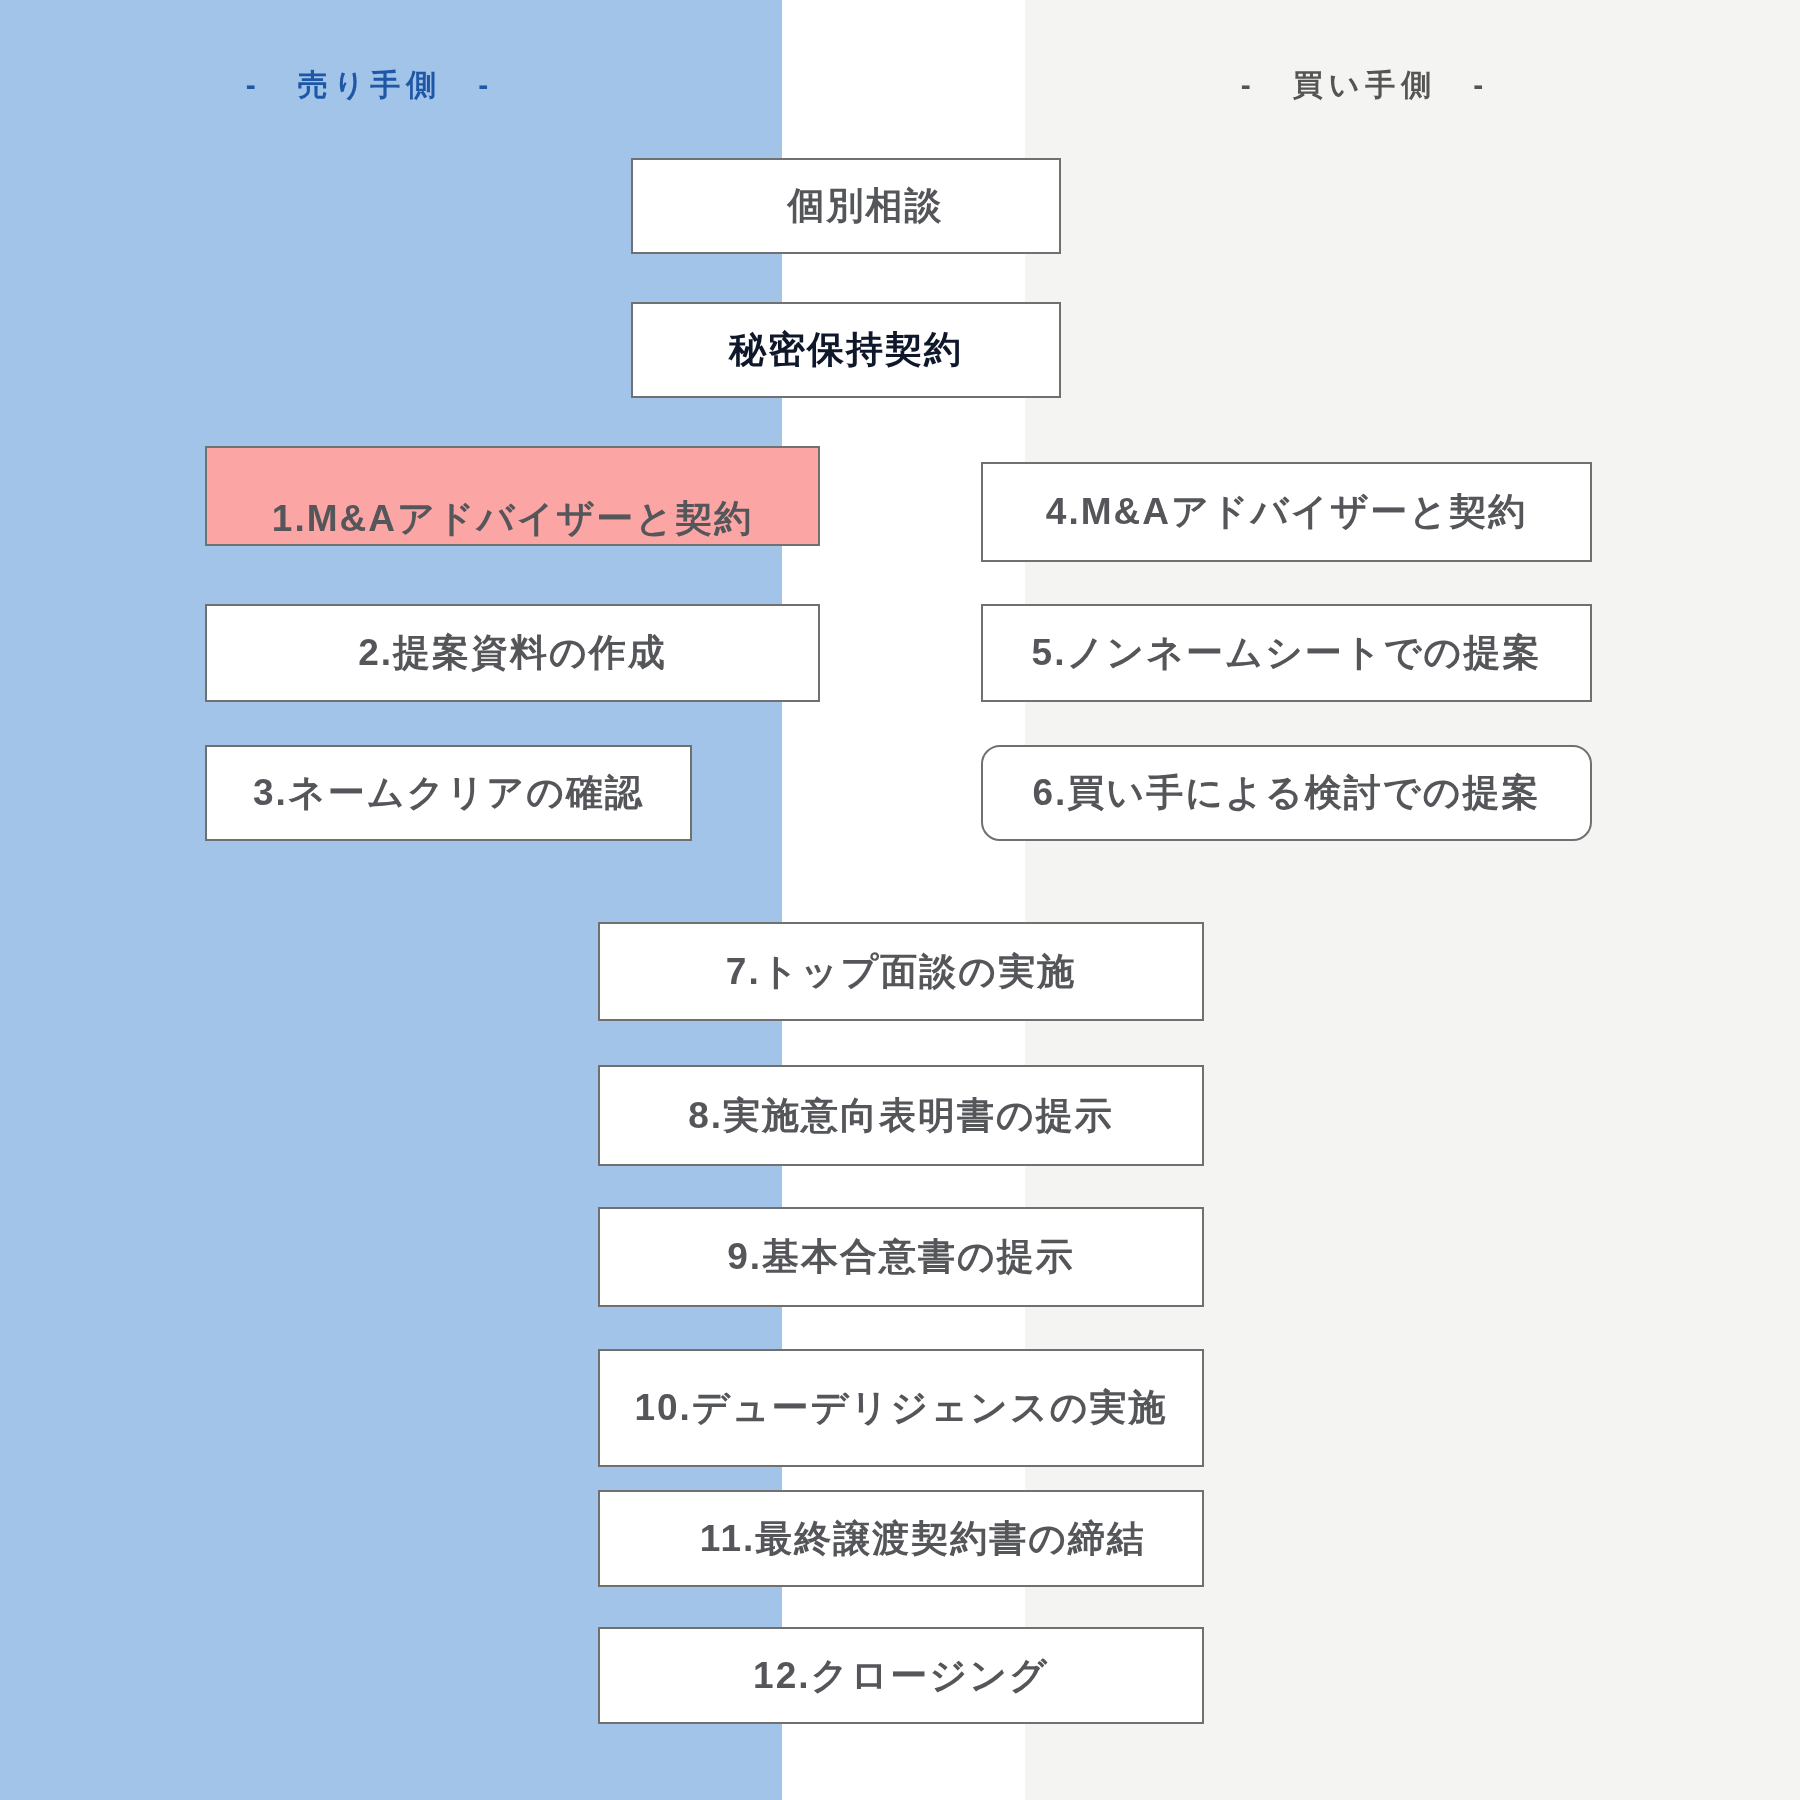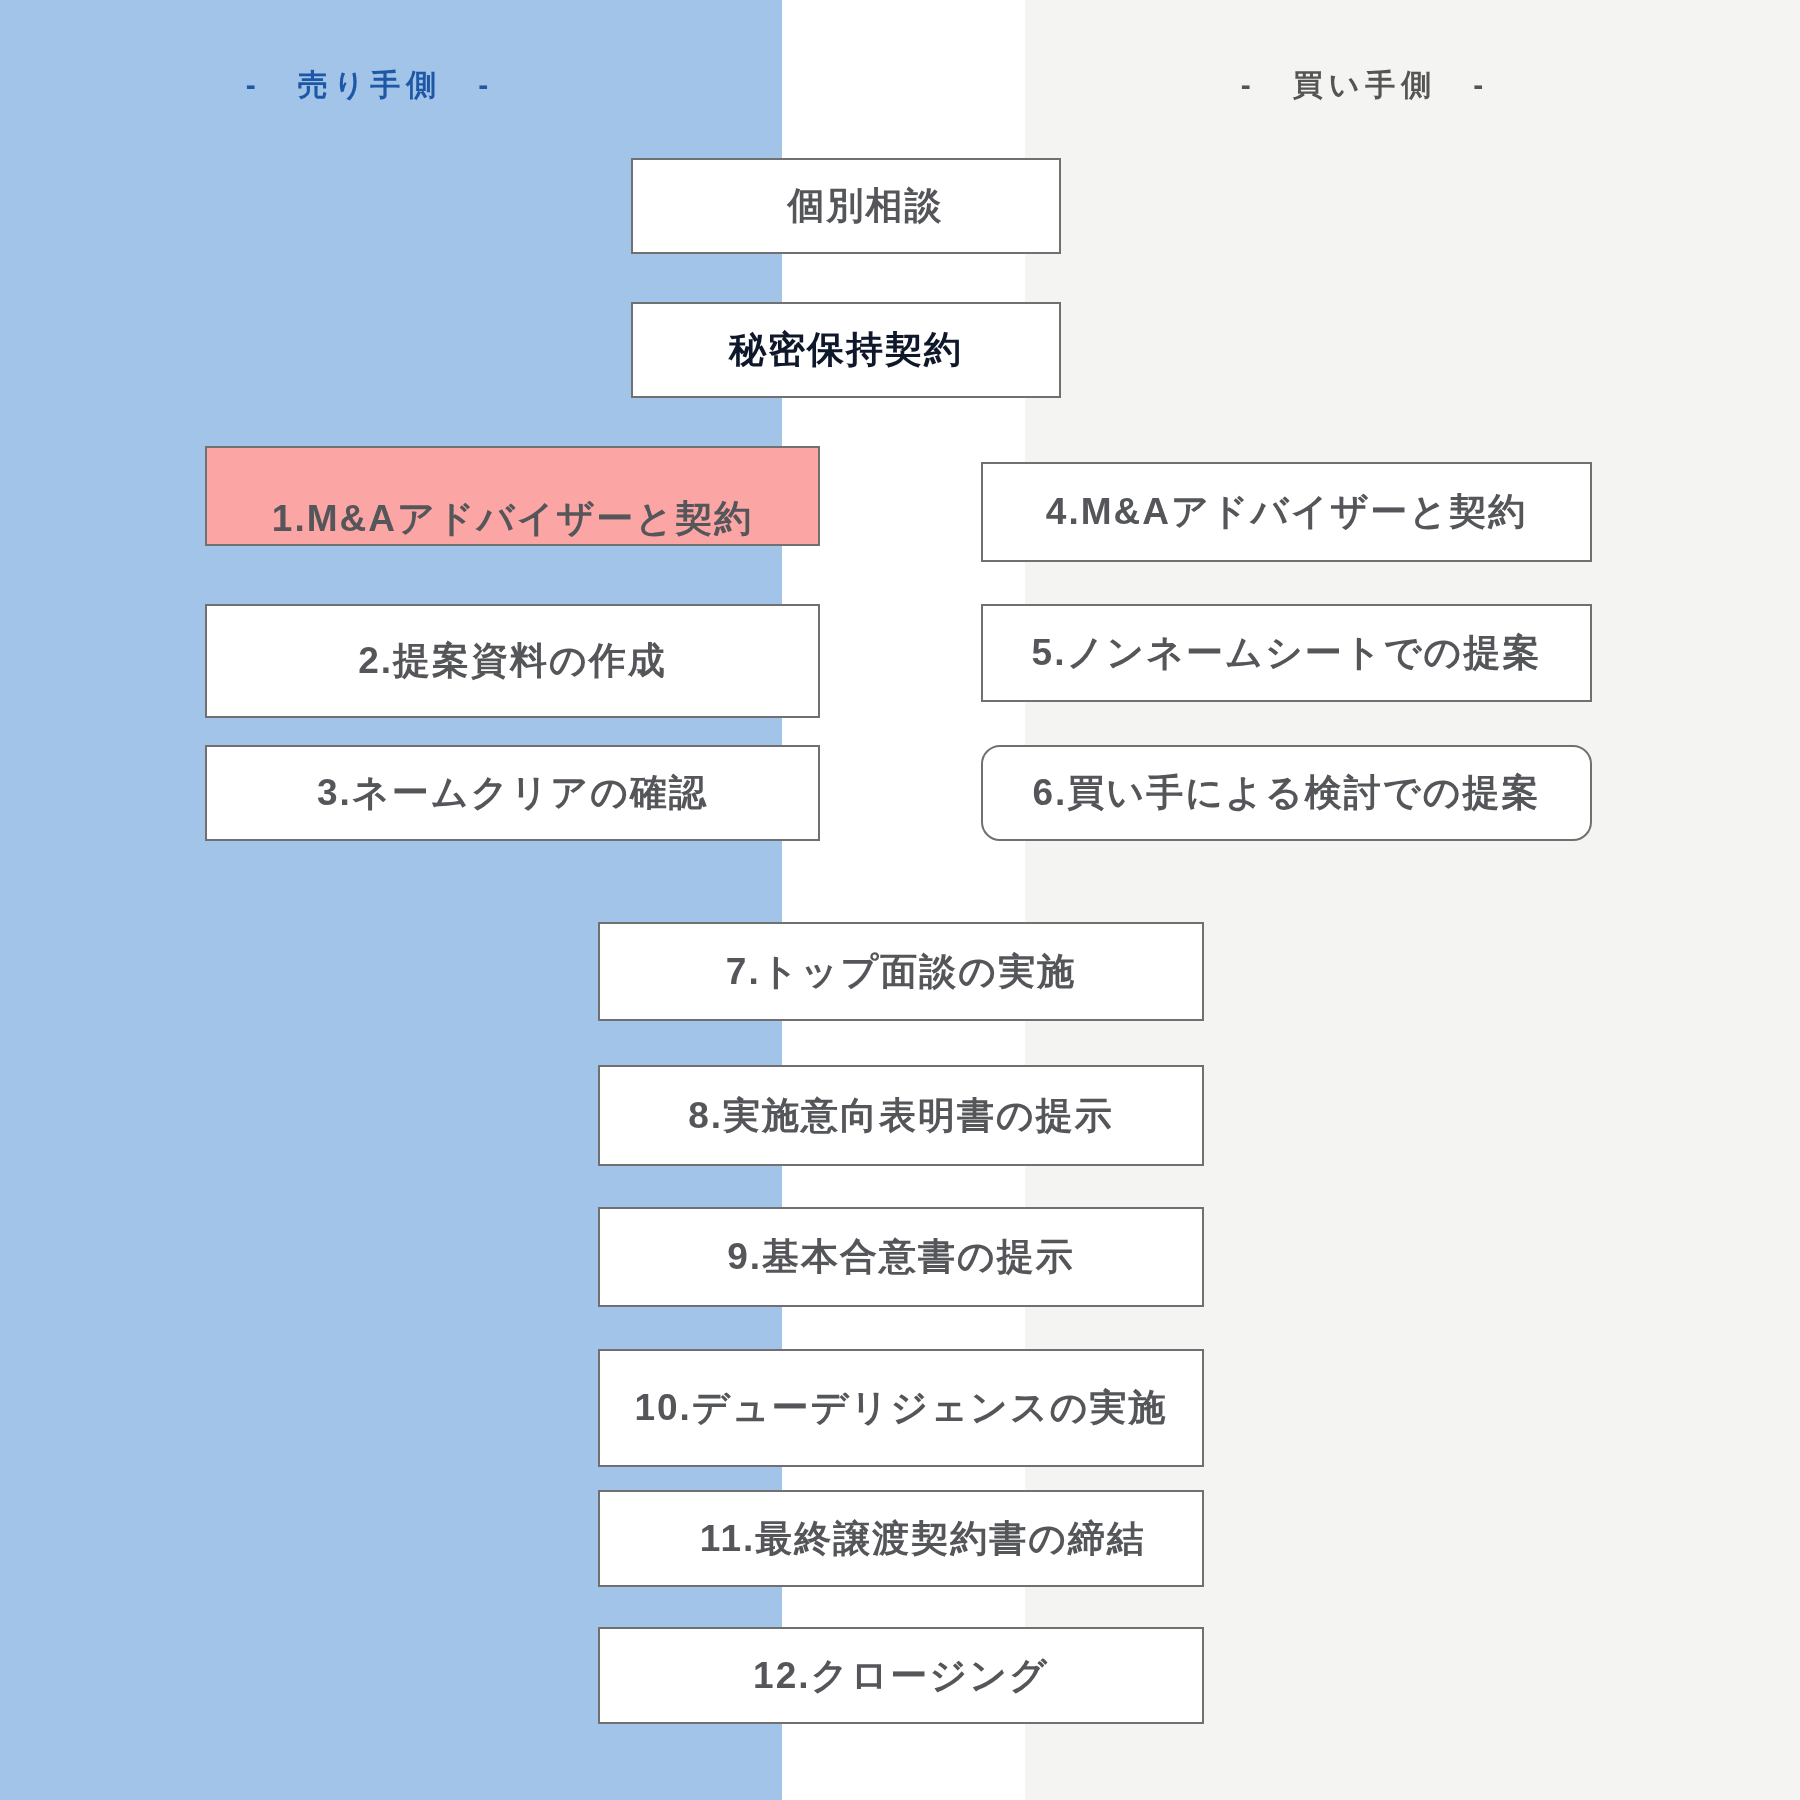--- a/index.html
+++ b/index.html
@@ -59,25 +59,25 @@
   </div>
 
   <div class="process-box" style="left: 631px; top: 302px; width: 430px; height: 96px; color: #0f172a; background: rgb(255, 255, 255); border-color: rgb(112, 112, 112);">
     <span class="process-box-label">秘密保持契約</span>
   </div>
 
   <div class="process-box" style="left: 205px; top: 446px; width: 615px; height: 100px; color: rgb(85, 86, 90); background: #fca5a5; border-color: rgb(112, 112, 112); align-items: flex-end;">
     <span class="process-box-label">1.M&amp;Aアドバイザーと契約</span>
   </div>
 
-  <div class="process-box" style="left: 205px; top: 604px; width: 615px; height: 114px; color: rgb(85, 86, 90); background: rgb(255, 255, 255); border-color: rgb(112, 112, 112);">
+  <div class="process-box" style="left: 205px; top: 604px; width: 615px; height: 98px; color: rgb(85, 86, 90); background: rgb(255, 255, 255); border-color: rgb(112, 112, 112);">
     <span class="process-box-label">2.提案資料の作成</span>
   </div>
 
-  <div class="process-box" style="left: 205px; top: 745px; width: 615px; height: 96px; color: rgb(85, 86, 90); background: rgb(255, 255, 255); border-color: rgb(112, 112, 112); text-align: center;">
+  <div class="process-box" style="left: 205px; top: 745px; width: 487px; height: 96px; color: rgb(85, 86, 90); background: rgb(255, 255, 255); border-color: rgb(112, 112, 112); text-align: center;">
     <span class="process-box-label">3.ネームクリアの確認</span>
   </div>
 
   <div class="process-box" style="left: 981px; top: 462px; width: 611px; height: 100px; color: rgb(85, 86, 90); background: rgb(255, 255, 255); border-color: rgb(112, 112, 112);">
     <span class="process-box-label">4.M&amp;Aアドバイザーと契約</span>
   </div>
 
   <div class="process-box" style="left: 981px; top: 604px; width: 611px; height: 98px; color: rgb(85, 86, 90); background: rgb(255, 255, 255); border-color: rgb(112, 112, 112);">
     <span class="process-box-label">5.ノンネームシートでの提案</span>
   </div>

